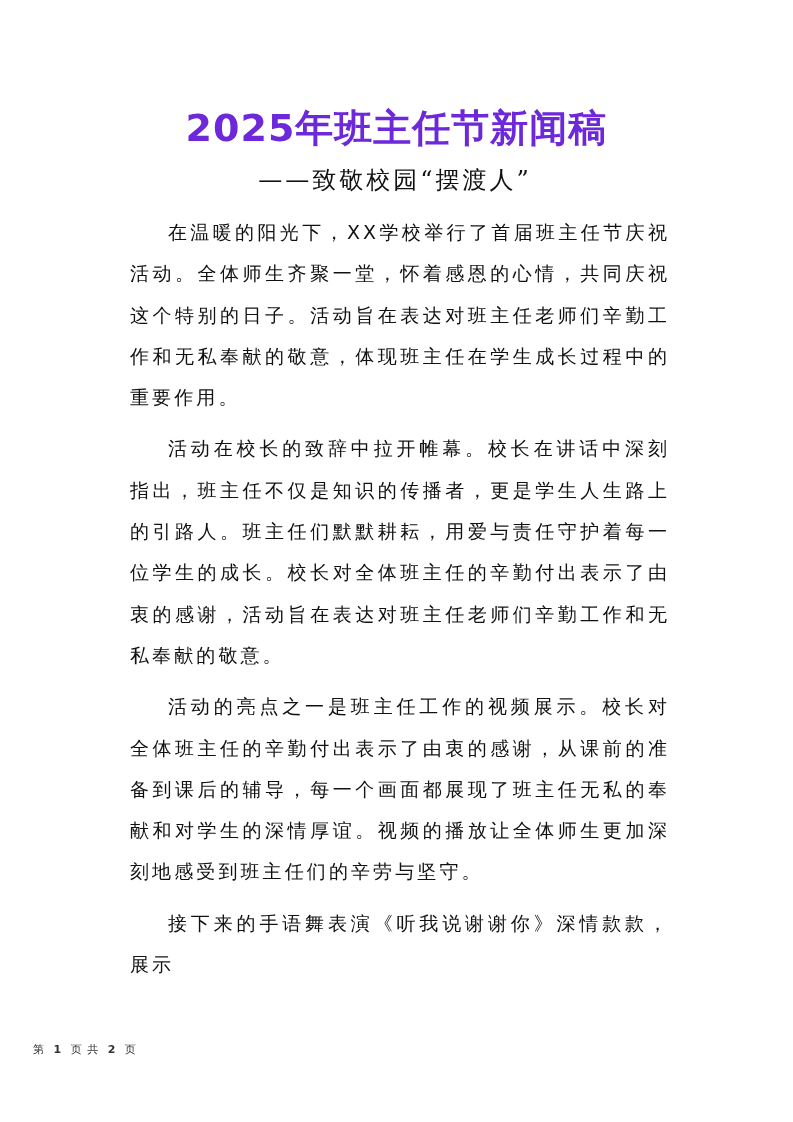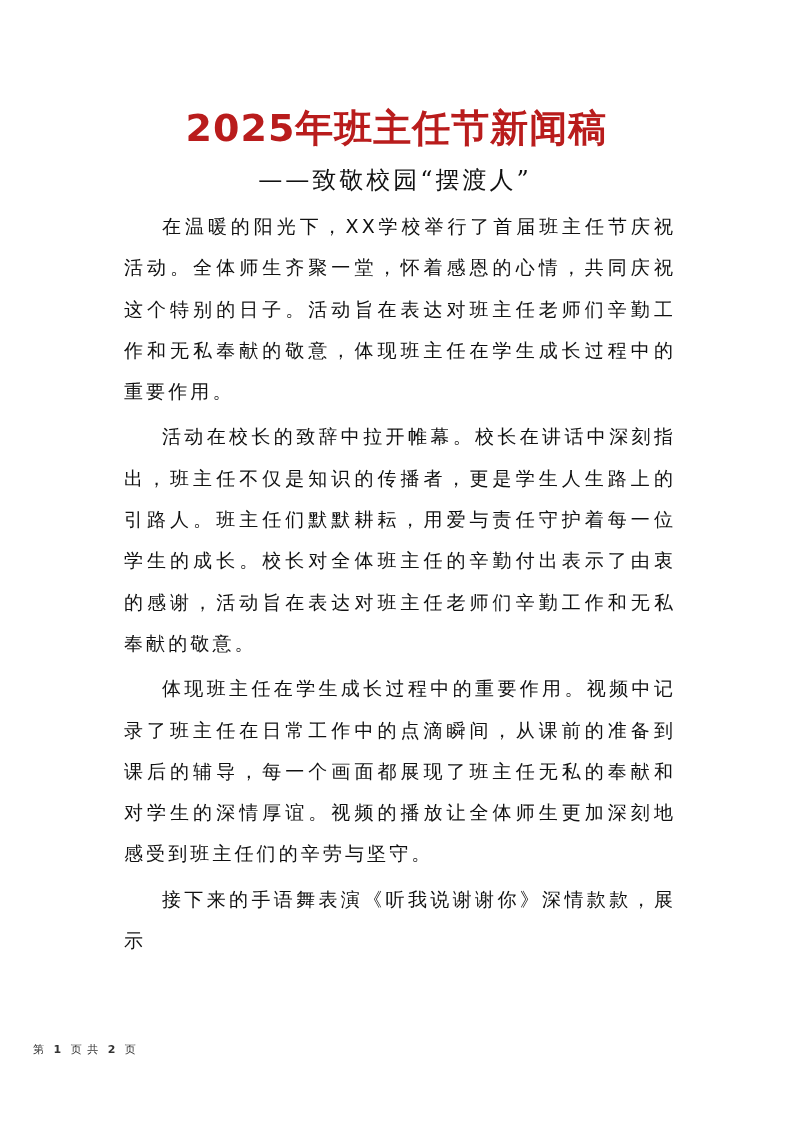--- a/index.html
+++ b/index.html
@@ -24,21 +24,21 @@
     .title {
       position: absolute;
       left: 0;
       top: 104px;
       width: 793px;
       text-align: center;
       font-family: "DejaVu Sans", "Liberation Sans", sans-serif;
       font-weight: bold;
       font-size: 38px;
       line-height: 48px;
-      color: #b91c1c;
+      color: #6d28d9;
       letter-spacing: 1px;
     }
     .subtitle {
       position: absolute;
       left: 0;
       top: 164px;
       width: 790px;
       text-align: center;
       font-size: 24px;
       line-height: 32px;
@@ -50,21 +50,21 @@
       left: 120px;
       top: 202px;
       width: 560px;
       font-family: "DejaVu Sans", "Liberation Sans", sans-serif;
       font-size: 19px;
       line-height: 41.3px;
       letter-spacing: 3.1px;
       color: #111111;
     }
     .body-text p {
-      margin: 4px;
+      margin: 10px;
       text-indent: 2em;
       text-align: justify;
     }
     .footer {
       position: absolute;
       left: 0;
       top: 1042px;
       width: 788px;
       text-align: left;
       font-family: "DejaVu Sans", "Liberation Sans", sans-serif;
@@ -79,21 +79,21 @@
 </head>
 <body>
 
 <div class="page">
   <div class="title">2025年班主任节新闻稿</div>
   <div class="subtitle">——致敬校园“摆渡人”</div>
 
   <div class="body-text">
     <p>在温暖的阳光下，XX学校举行了首届班主任节庆祝活动。全体师生齐聚一堂，怀着感恩的心情，共同庆祝这个特别的日子。活动旨在表达对班主任老师们辛勤工作和无私奉献的敬意，体现班主任在学生成长过程中的重要作用。</p>
     <p>活动在校长的致辞中拉开帷幕。校长在讲话中深刻指出，班主任不仅是知识的传播者，更是学生人生路上的引路人。班主任们默默耕耘，用爱与责任守护着每一位学生的成长。校长对全体班主任的辛勤付出表示了由衷的感谢，活动旨在表达对班主任老师们辛勤工作和无私奉献的敬意。</p>
-    <p>体现班主任在学生成长过程中的重要作用。视频中记录了班主任在日常工作中的点滴瞬间，从课前的准备到课后的辅导，每一个画面都展现了班主任无私的奉献和对学生的深情厚谊。视频的播放让全体师生更加深刻地感受到班主任们的辛劳与坚守。</p>
+    <p>活动的亮点之一是班主任工作的视频展示。校长对全体班主任的辛勤付出表示了由衷的感谢，从课前的准备到课后的辅导，每一个画面都展现了班主任无私的奉献和对学生的深情厚谊。视频的播放让全体师生更加深刻地感受到班主任们的辛劳与坚守。</p>
     <p>接下来的手语舞表演《听我说谢谢你》深情款款，展示</p>
   </div>
 
   <div class="footer">
     <span>第</span>
     <span class="num">1</span>
     <span>页 共</span>
     <span class="num">2</span>
     <span>页</span>
   </div>

